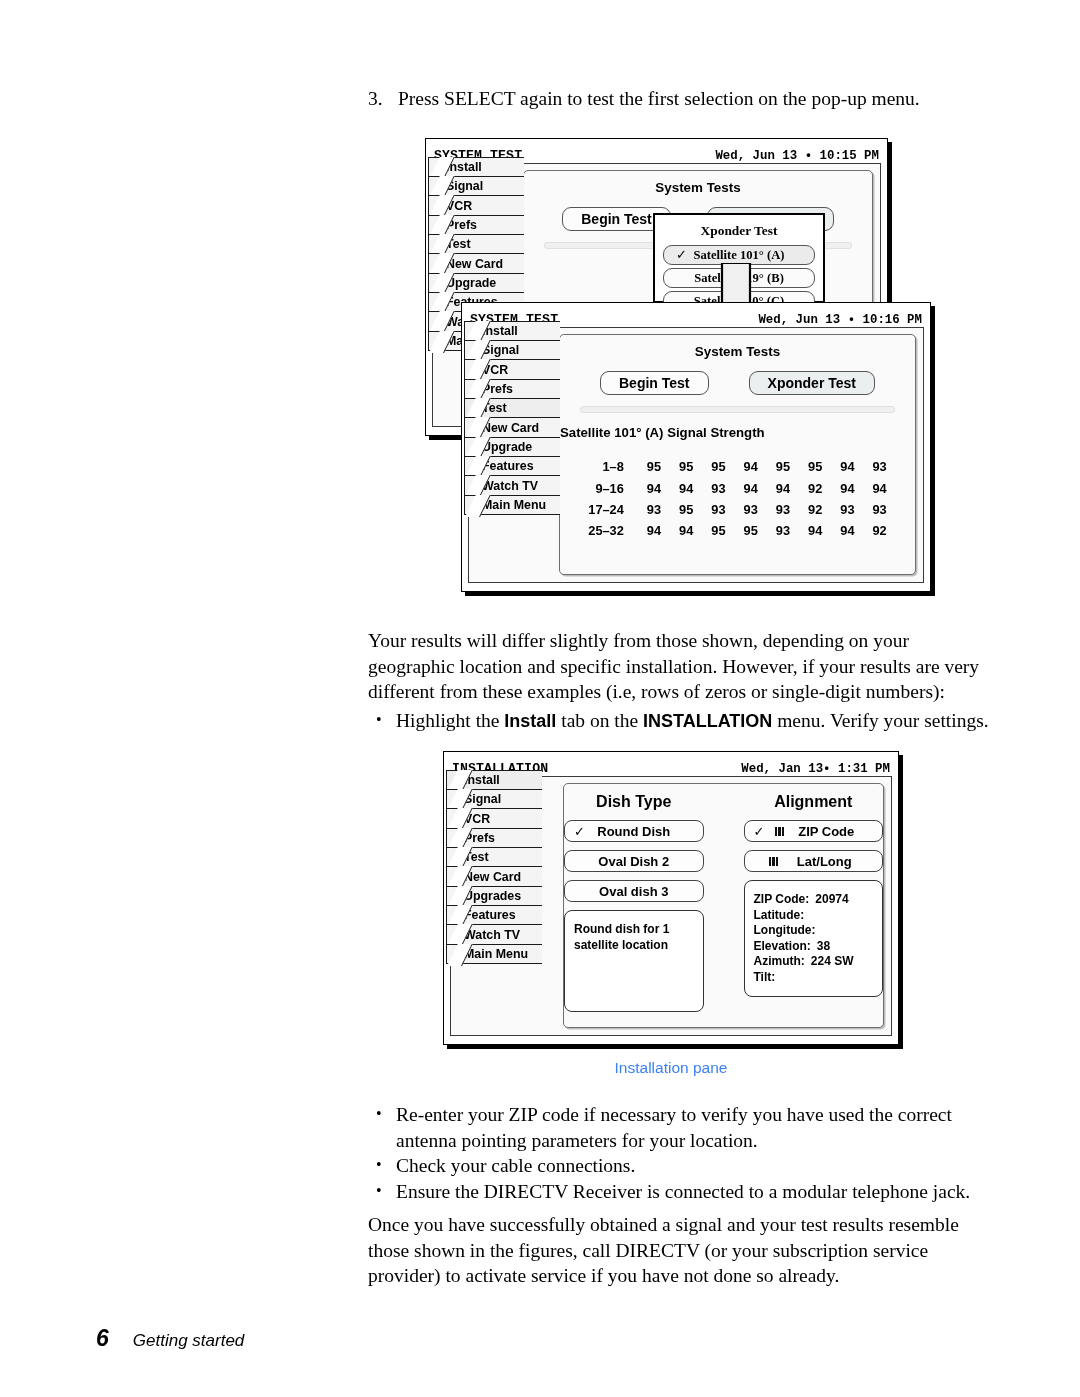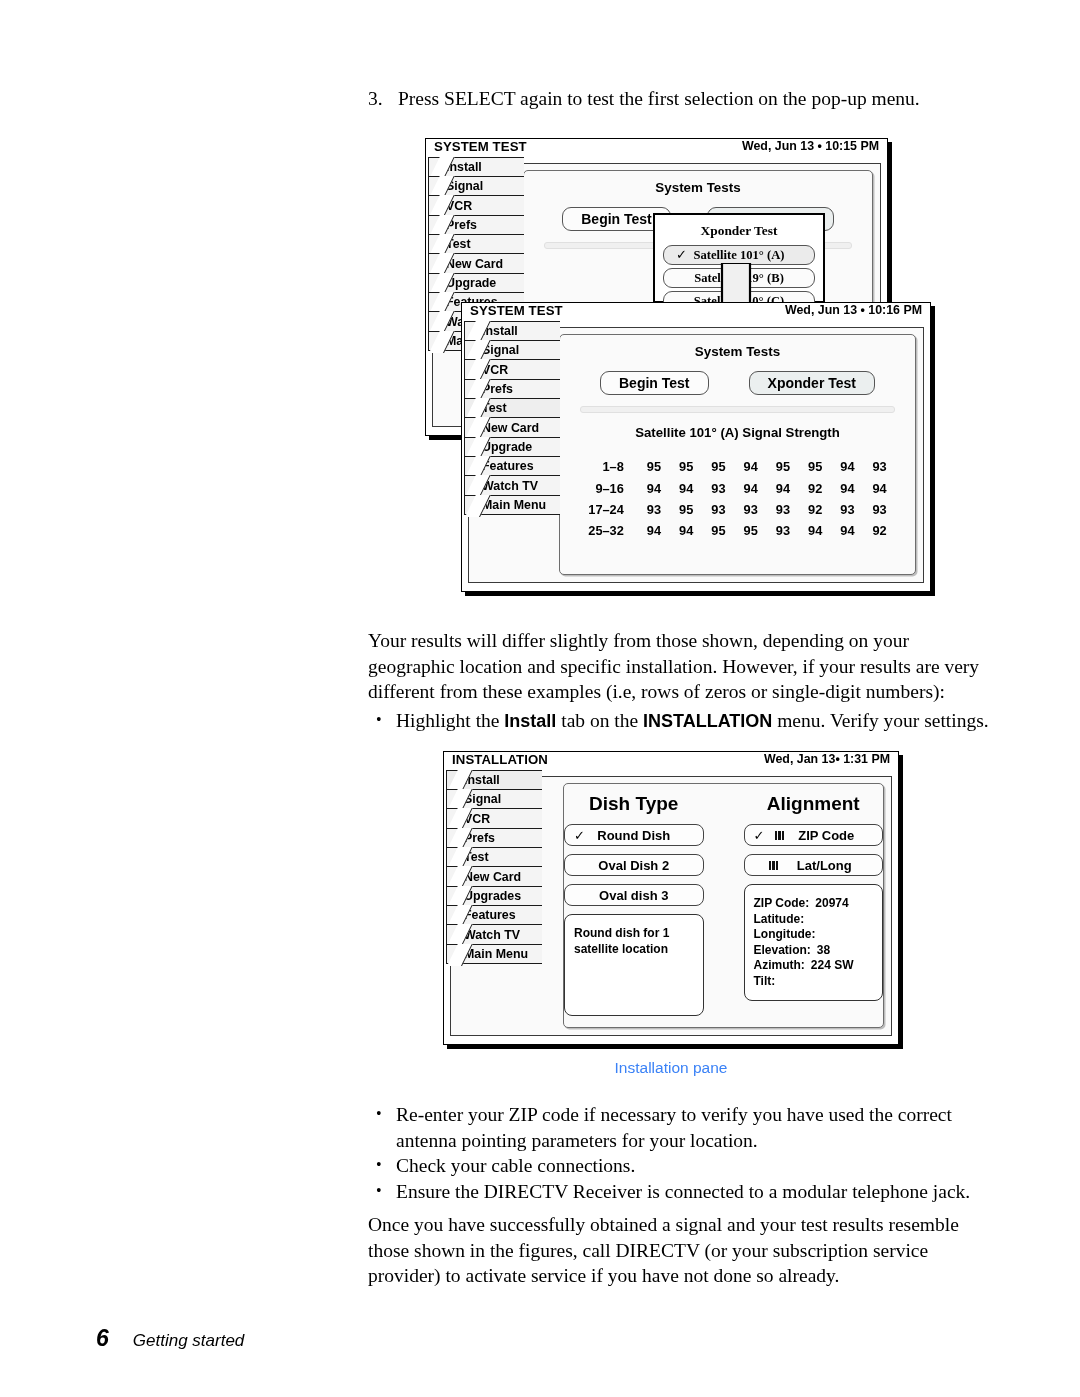--- a/index.html
+++ b/index.html
@@ -101,22 +101,23 @@
     border: 1.6px solid #000;
     box-shadow: 4px 4px 0 0 #000;
     font-family: "Liberation Sans", sans-serif;
     box-sizing: border-box;
   }
   .tv-head {
     position: relative;
     height: 24px;
     padding: 0 8px;
     display: flex;
-    align-items: flex-start;
+    align-items: flex-end;
     justify-content: space-between;
+    font-family: Liberation Mono, monospace;
   }
   .tv-title {
     font-weight: bold;
     font-size: 13.2px;
     letter-spacing: 0.1px;
   }
   .tv-clock {
     font-weight: bold;
     font-size: 12.4px;
   }
@@ -208,21 +209,21 @@
     background: #ebefef;
   }
   .divider {
     height: 5px;
     margin: 11px 20px 0 20px;
     background: #f0f0f0;
     border-radius: 3px;
     border: 1px solid #e0e0e0;
   }
   .sig-title {
-    text-align: center;
+    text-align: left;
     font-weight: bold;
     font-size: 13.2px;
     margin-top: 12px;
   }
   table.sig {
     margin: 16px auto 0 auto;
     border-collapse: collapse;
     font-size: 12.8px;
     font-weight: bold;
   }
@@ -280,21 +281,21 @@
   .inst-cols {
     display: flex;
     justify-content: center;
     gap: 40px;
     margin-top: 9px;
   }
   .inst-col { width: 146px; }
   .col-head {
     text-align: center;
     font-weight: bold;
-    font-size: 19px;
+    font-size: 16px;
     margin-bottom: 9px;
   }
   .opt {
     border: 1.2px solid #444;
     border-radius: 8px;
     background: #fdfdfd;
     font-size: 13px;
     font-weight: bold;
     height: 20px;
     display: flex;

